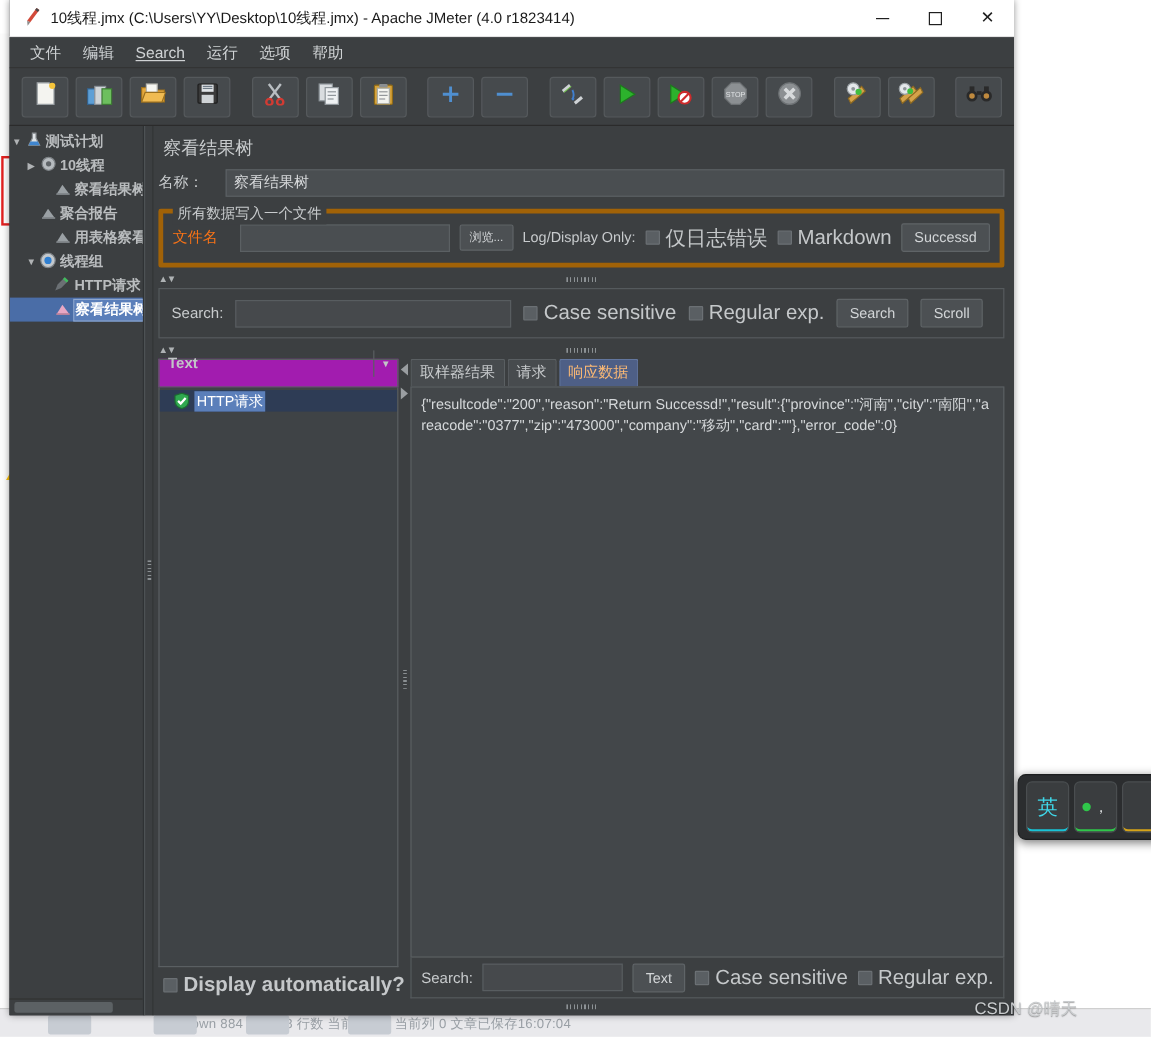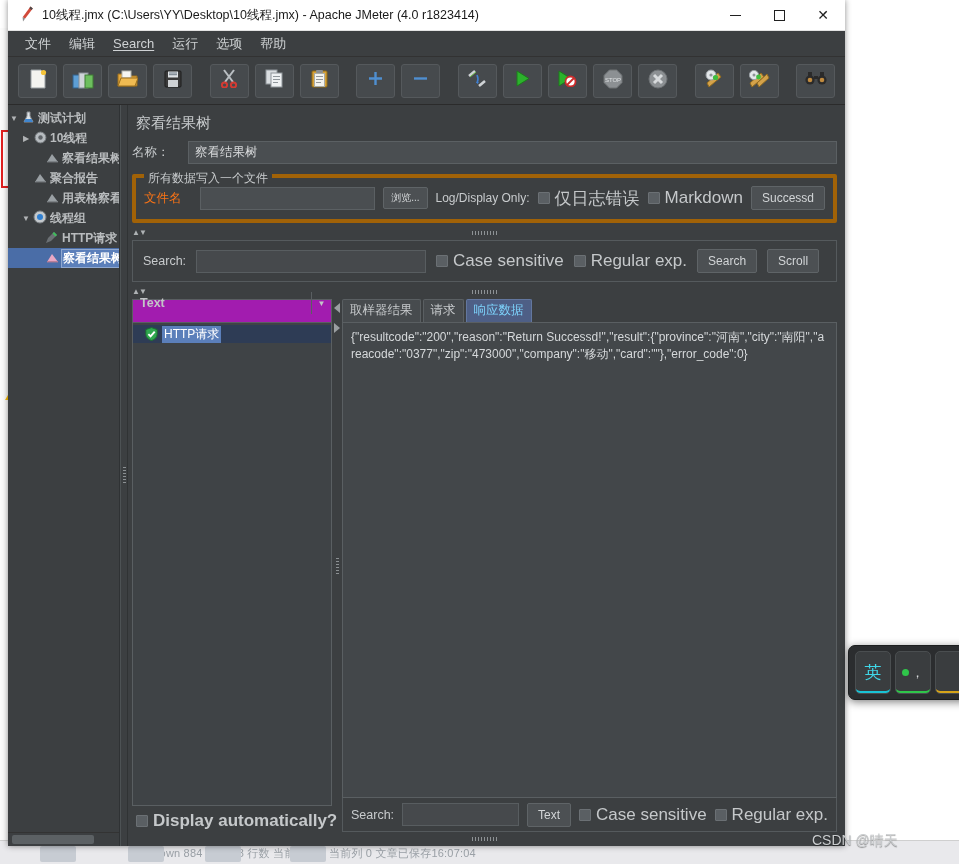--- a/index.html
+++ b/index.html
@@ -273,21 +273,21 @@
     background: repeating-linear-gradient(to bottom,#8b9093 0 1px,transparent 1px 3px); }
 
   
   #tab-pane { flex: 1 1 auto; display: flex; flex-direction: column; min-width: 0; min-height: 0; }
   #tabs { display: flex; align-items: flex-end; gap: 2px; height: 23px; }
   .tab {
     font-size: 12.5px; color: #c8cbcd;
     background: #474b4e; border: 1px solid #5a5f62; border-bottom: none;
     padding: 2px 7px 3px 7px; border-radius: 2px 2px 0 0;
   }
-  .tab.active { background: #4e5f86; color: #7dd3fc; border-color: #63779f; }
+  .tab.active { background: #4e5f86; color: #fdba74; border-color: #63779f; }
   #tab-content {
     flex: 1 1 auto; min-height: 0;
     background: #43474a; border: 1px solid #5a5f62;
     padding: 6px 8px;
     font-size: 12px; color: #d5d8da; line-height: 17px;
     word-break: break-all; overflow: hidden;
   }
   #tab-bottom-search {
     height: 34px; flex: 0 0 34px;
     border: 1px solid #555a5d; border-top: none;

